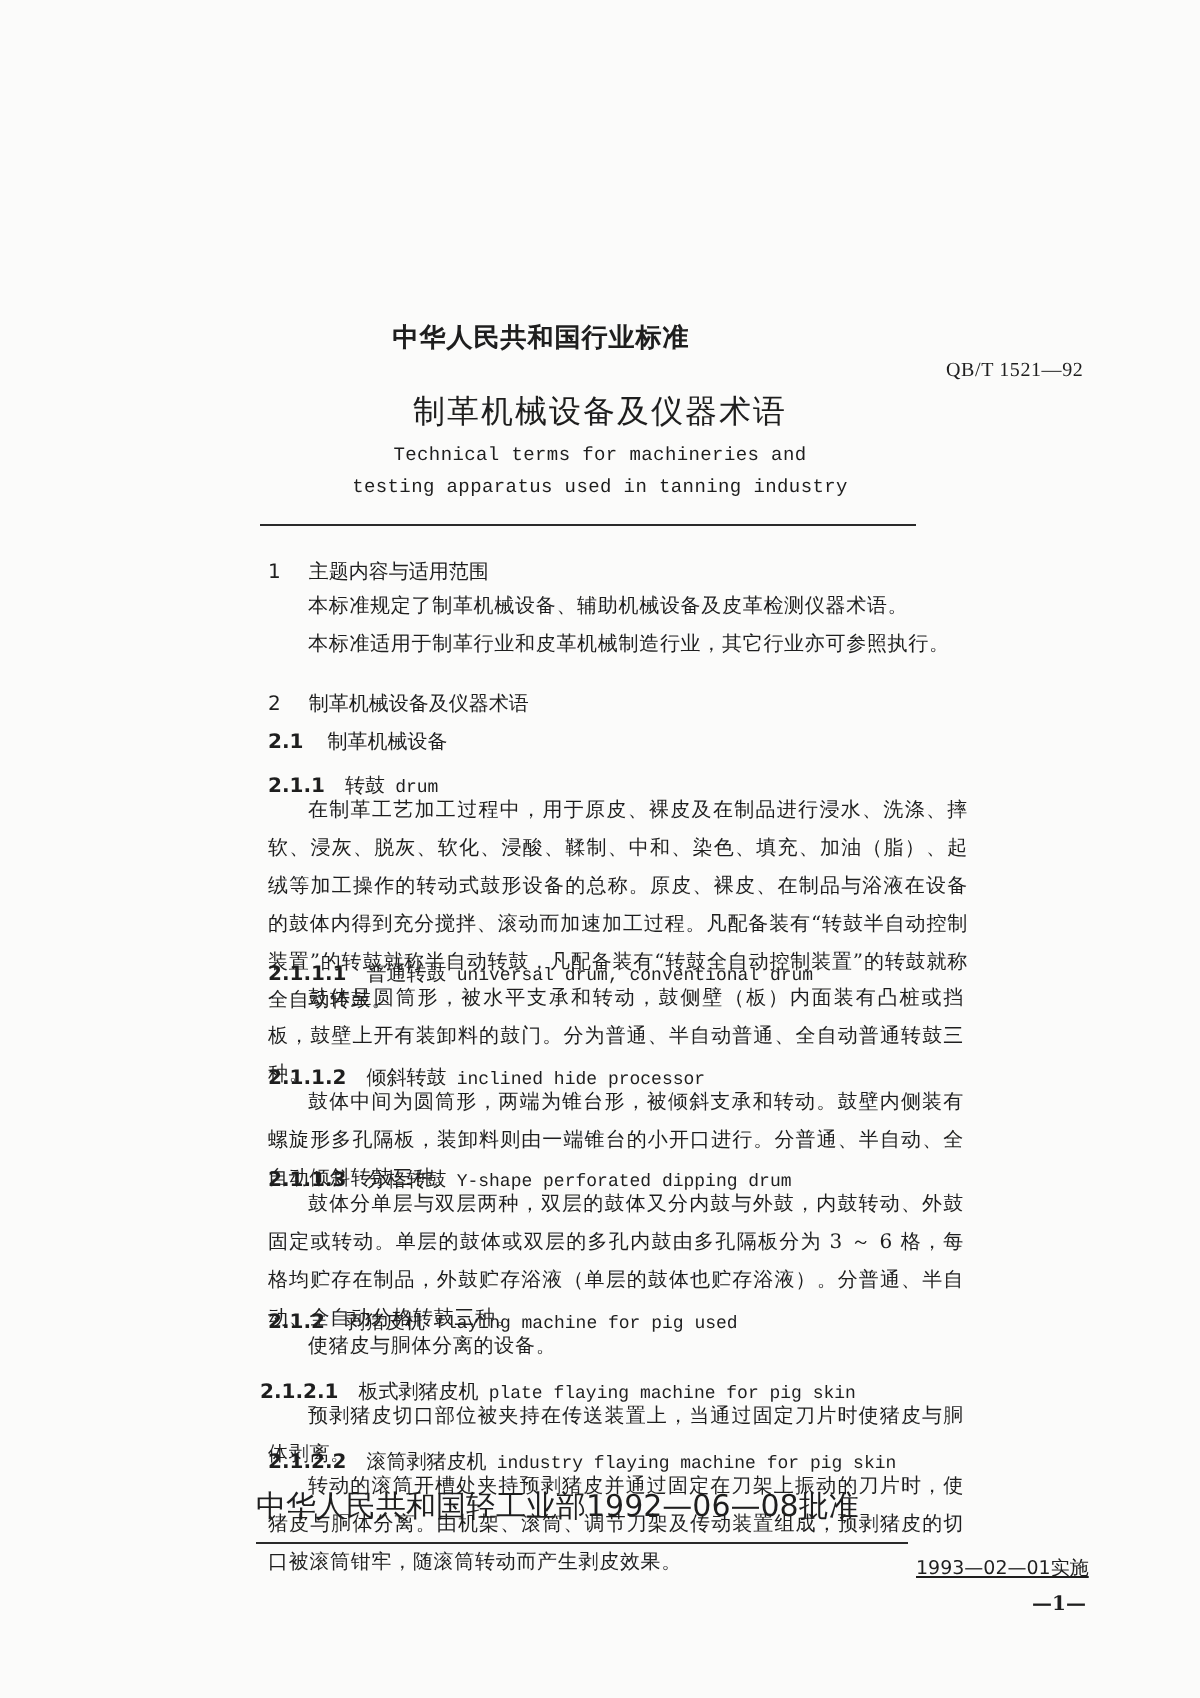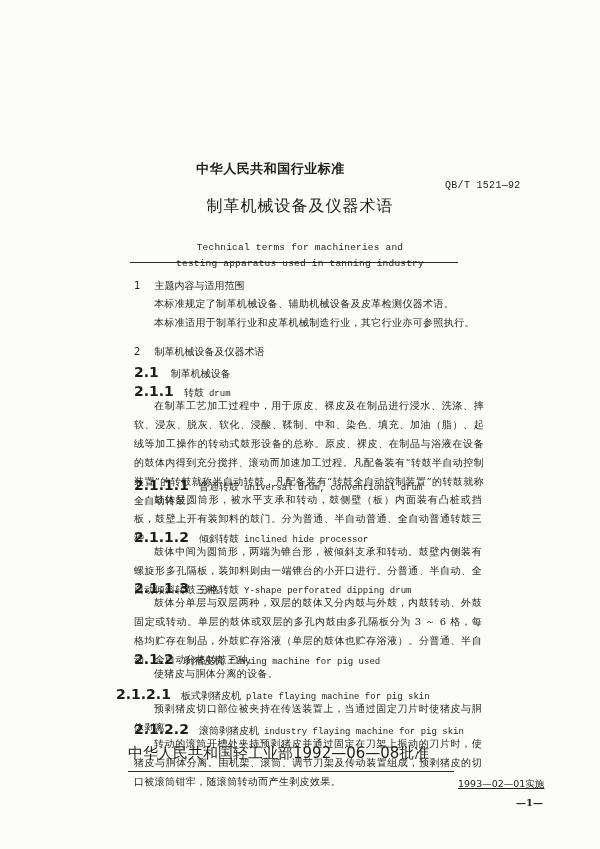--- a/index.html
+++ b/index.html
@@ -7,37 +7,37 @@
       width: 600px; height: 849px; position: relative; overflow: hidden;
       background: #fbfbfa; color: #1e1e1e;
       font-family: "DejaVu Serif", "Liberation Serif", serif;
     }
     .abs { position: absolute; white-space: nowrap; }
     .std-name {
       left: 0; width: 541px; top: 160px; text-align: center;
       font-family: "DejaVu Sans", sans-serif; font-weight: bold; font-size: 13px; letter-spacing: 0.5px;
     }
     .std-code {
-      left: 445px; top: 180px; font-family: Liberation Mono, monospace; font-size: 10px; letter-spacing: 0.3px;
+      left: 473px; top: 180px; font-family: Liberation Serif, serif; font-size: 10px; letter-spacing: 0.3px;
     }
     .title-cn {
       left: 0; width: 600px; top: 196px; text-align: center; font-size: 16px; letter-spacing: 1px;
     }
     .title-en {
       left: 0; width: 600px; text-align: center;
-      font-family: "Liberation Mono", monospace; font-size: 9.5px; letter-spacing: 0.2px; margin-top: 20px;
+      font-family: "Liberation Mono", monospace; font-size: 9.5px; letter-spacing: 0.2px;
     }
     .rule { position: absolute; left: 132px; width: 326px; height: 0; border-top: 1.5px solid #2a2a2a; }
     .rule.top { left: 130px; width: 328px; top: 262px; }
     .rule.bottom { left: 128px; width: 326px; top: 770px; }
     .rule.top { width: 328px; }
     .heading {
       left: 134px; font-family: "DejaVu Sans", sans-serif; font-size: 10px;
     }
-    .sec-lbl { font-family: "DejaVu Sans", sans-serif; font-weight: bold; font-size: 14px; }
+    .sec-lbl { font-family: "DejaVu Sans", sans-serif; font-weight: bold; font-size: 10px; }
     .term-cn { font-size: 10px; }
     .term-en { font-family: "Liberation Mono", monospace; font-size: 9px; margin-top: 16px; }
     .para {
       position: absolute; left: 134px; width: 348px; font-size: 10px; line-height: 19px;
       white-space: normal; letter-spacing: 0.35px; text-align: justify;
     }
     .indent { text-indent: 20px; }
     .footer-left { left: 128px; top: 744px; font-family: "DejaVu Sans", sans-serif; font-size: 15px; }
     .footer-right { left: 458px; top: 778px; font-family: "DejaVu Sans", sans-serif; font-size: 9.5px; text-decoration: underline; }
     .page-num { left: 516px; top: 797px; font-size: 10px; font-weight: bold; }
@@ -85,21 +85,21 @@
 <div class="abs" style="left:134px;top:578px">
   <span class="sec-lbl">2.1.1.3</span><span style="display:inline-block;width:10px"></span><span class="term-cn">分格转鼓</span> <span class="term-en">Y-shape perforated dipping drum</span>
 </div>
 <div class="para indent" style="top:593px">鼓体分单层与双层两种，双层的鼓体又分内鼓与外鼓，内鼓转动、外鼓固定或转动。单层的鼓体或双层的多孔内鼓由多孔隔板分为 3 ～ 6 格，每格均贮存在制品，外鼓贮存浴液（单层的鼓体也贮存浴液）。分普通、半自动、全自动分格转鼓三种。</div>
 
 <div class="abs" style="left:134px;top:649px">
   <span class="sec-lbl">2.1.2</span><span style="display:inline-block;width:10px"></span><span class="term-cn">剥猪皮机</span> <span class="term-en">flaying machine for pig used</span>
 </div>
 <div class="para indent" style="top:664px">使猪皮与胴体分离的设备。</div>
 
-<div class="abs" style="left:116px;top:684px">
+<div class="abs" style="left:130px;top:684px">
   <span class="sec-lbl">2.1.2.1</span><span style="display:inline-block;width:10px"></span><span class="term-cn">板式剥猪皮机</span> <span class="term-en">plate flaying machine for pig skin</span>
 </div>
 <div class="para indent" style="top:699px">预剥猪皮切口部位被夹持在传送装置上，当通过固定刀片时使猪皮与胴体剥离。</div>
 
 <div class="abs" style="left:134px;top:719px">
   <span class="sec-lbl">2.1.2.2</span><span style="display:inline-block;width:10px"></span><span class="term-cn">滚筒剥猪皮机</span> <span class="term-en">industry flaying machine for pig skin</span>
 </div>
 <div class="para indent" style="top:734px">转动的滚筒开槽处夹持预剥猪皮并通过固定在刀架上振动的刀片时，使猪皮与胴体分离。由机架、滚筒、调节刀架及传动装置组成，预剥猪皮的切口被滚筒钳牢，随滚筒转动而产生剥皮效果。</div>
 
 <div class="rule bottom" style="top:771px;left:128px;width:326px"></div>

